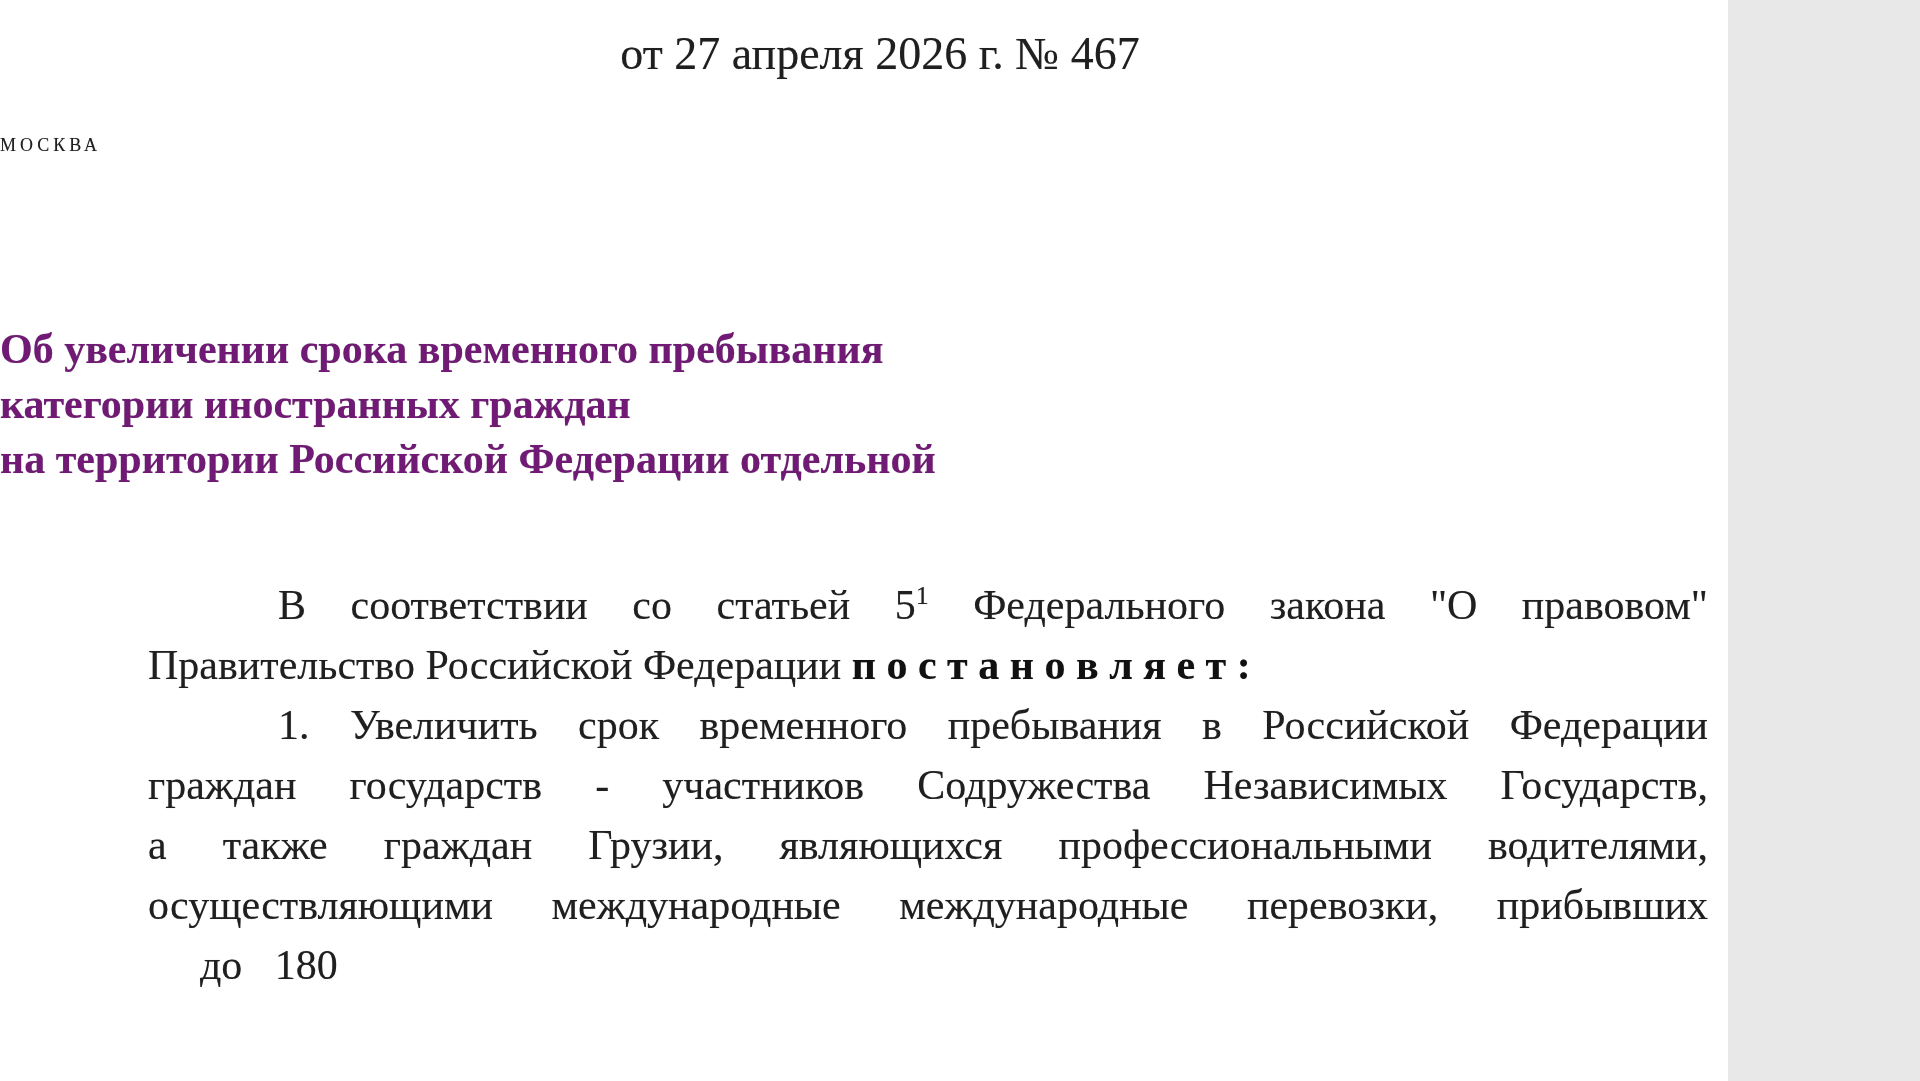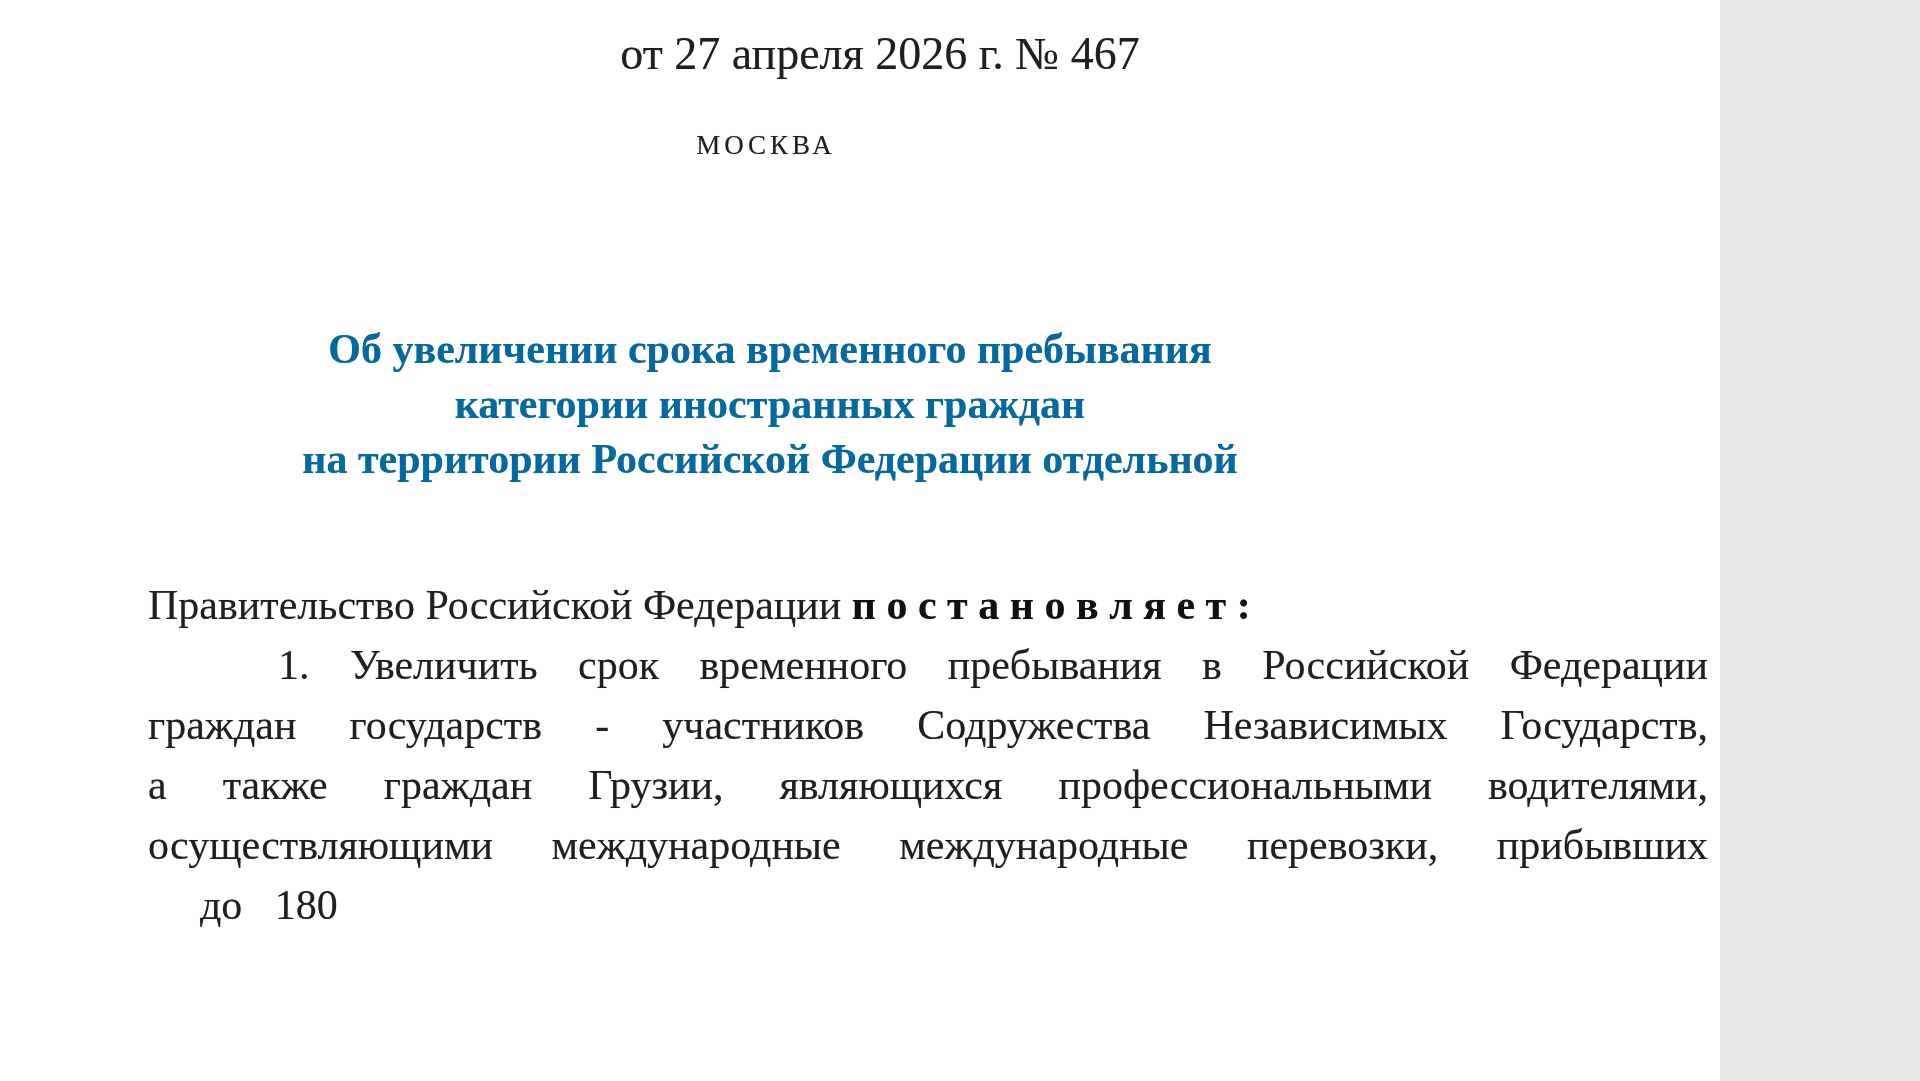--- a/index.html
+++ b/index.html
@@ -5,52 +5,51 @@
   html, body { margin: 0; padding: 0; background: #e8e8e8; }
   .page {
     position: relative;
     width: 1720px;
     height: 1081px;
     background: #ffffff;
     overflow: hidden;
     font-family: "Liberation Serif", serif;
     color: #1f1f1f;
     text-shadow: 0 0 0.7px rgba(40,40,40,0.45);
+    padding-left: 8px;
   }
   .date-line {
     position: absolute;
     top: 24px;
     left: 0;
     width: 1760px;
     text-align: center;
     font-size: 46px;
     line-height: 60px;
     white-space: nowrap;
   }
   .city {
     position: absolute;
     top: 128px;
     left: 0;
     width: 1532px;
-    text-align: center;
-    font-size: 27px;
+    font-size: 18px;
     line-height: 34px;
     letter-spacing: 4px;
     white-space: nowrap;
   }
   .doc-title {
     position: absolute;
     top: 322px;
     left: 0;
     width: 1540px;
-    text-align: center;
     font-weight: bold;
     font-size: 42px;
     line-height: 55px;
-    color: #0369a1;
+    color: #701a75;
   }
   .body-text {
     position: absolute;
     top: 575px;
     left: 148px;
     width: 1560px;
     font-size: 42px;
     line-height: 60px;
   }
   .line {
@@ -91,20 +90,21 @@
   <div class="city">МОСКВА</div>
 
   <div class="doc-title">
     <div>Об увеличении срока временного пребывания</div>
     <div>категории иностранных граждан</div>
     <div>на территории Российской Федерации отдельной</div>
   </div>
 
   <div class="body-text">
 
+    <div class="line indent"><span>В соответствии со статьей 5</span><span class="sup">1</span><span> Федерального закона "О правовом"</span></div>
 
 
     <div class="line last"><span>Правительство Российской Федерации </span><span class="spaced-bold">п о с т а н о в л я е т :</span></div>
 
     <div class="line indent">1. Увеличить срок временного пребывания в Российской Федерации</div>
 
     <div class="line">граждан государств - участников Содружества Независимых Государств,</div>
 
     <div class="line">а также граждан Грузии, являющихся профессиональными водителями,</div>
 

